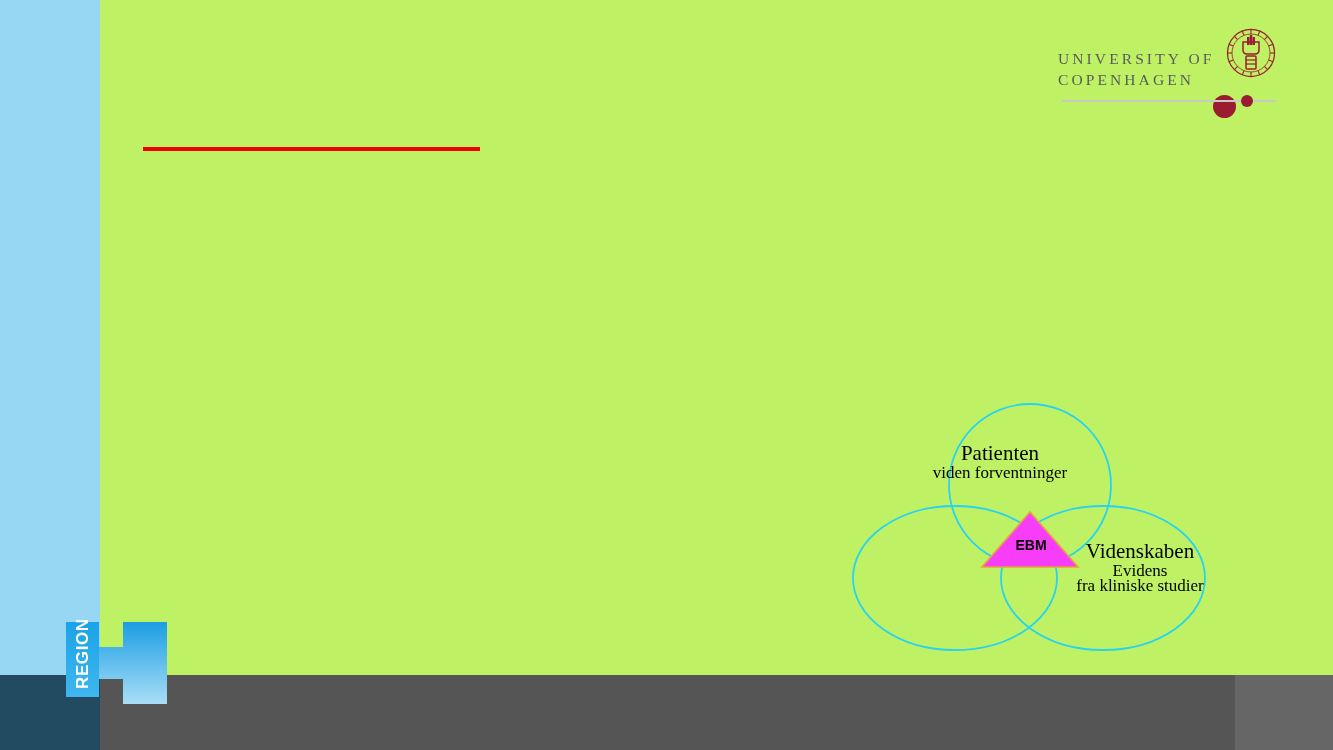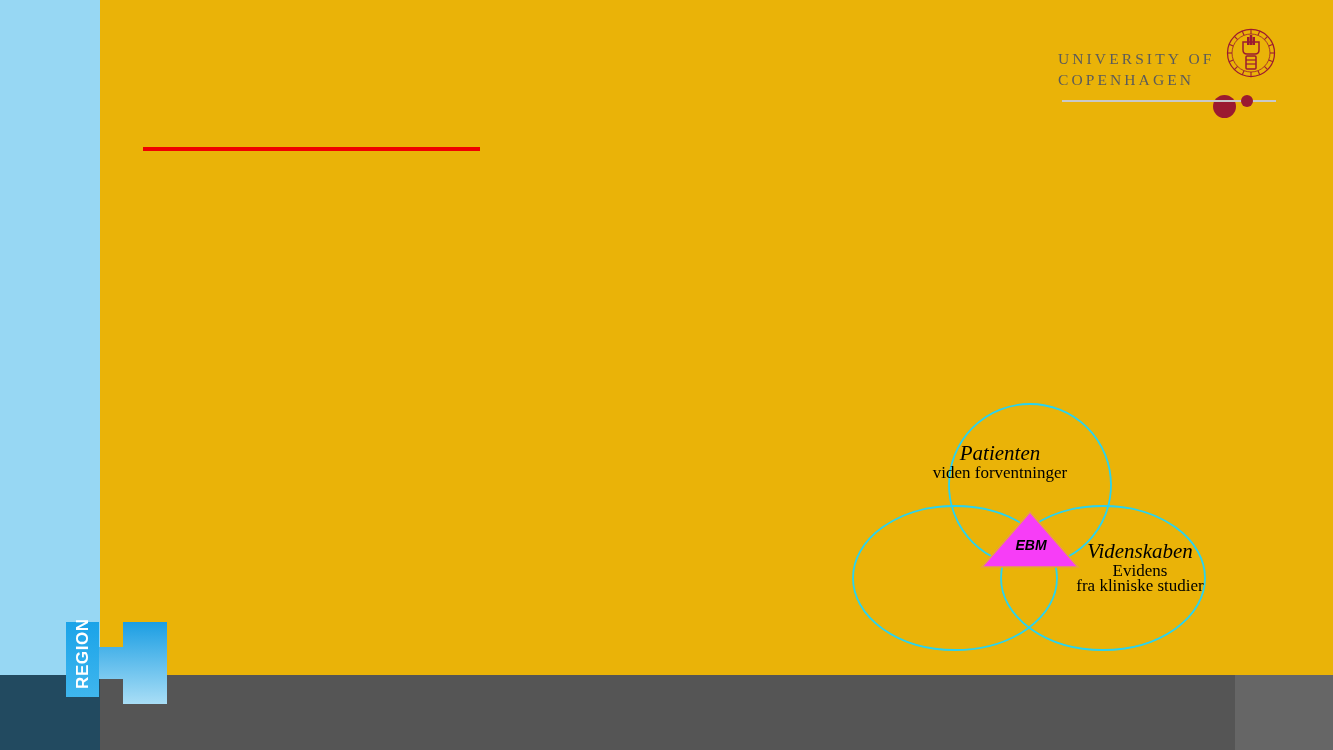--- a/index.html
+++ b/index.html
@@ -8,21 +8,21 @@
     padding: 0;
     background: #ffffff;
   }
   body {
     font-family: "Liberation Serif", serif;
   }
   #slide {
     position: relative;
     width: 1333px;
     height: 750px;
-    background: #eab308;
+    background: #bef264;
     overflow: hidden;
   }
 
   
   .sidebar-top {
     position: absolute;
     left: 0; top: 0;
     width: 100px; height: 675px;
     background: #97d7f3;
   }
@@ -159,41 +159,39 @@
     position: absolute;
     text-align: center;
     font-family: "Liberation Serif", serif;
     color: #000000;
     white-space: nowrap;
   }
   .venn-label .head {
     display: block;
     font-size: 21px;
     line-height: 23px;
-    font-style: italic;
   }
   .venn-label .sub {
     display: block;
     font-size: 17px;
     line-height: 15px;
   }
   .label-patienten { left: 30px; top: 50px; width: 240px; }
   .label-laegen    { left: -8px; top: 148px; width: 215px; }
   .label-videnskaben { left: 180px; top: 148px; width: 220px; }
 
   .ebm-text {
     position: absolute;
     left: 155px; top: 145px;
     width: 52px;
     text-align: center;
     font-family: "Liberation Sans", sans-serif;
     font-weight: bold;
     font-size: 14px;
     color: #000000;
-    font-style: italic;
   }
 </style>
 </head>
 <body>
 
 <div id="slide">
 
   <div class="sidebar-top"></div>
   <div class="sidebar-bottom"></div>
 

